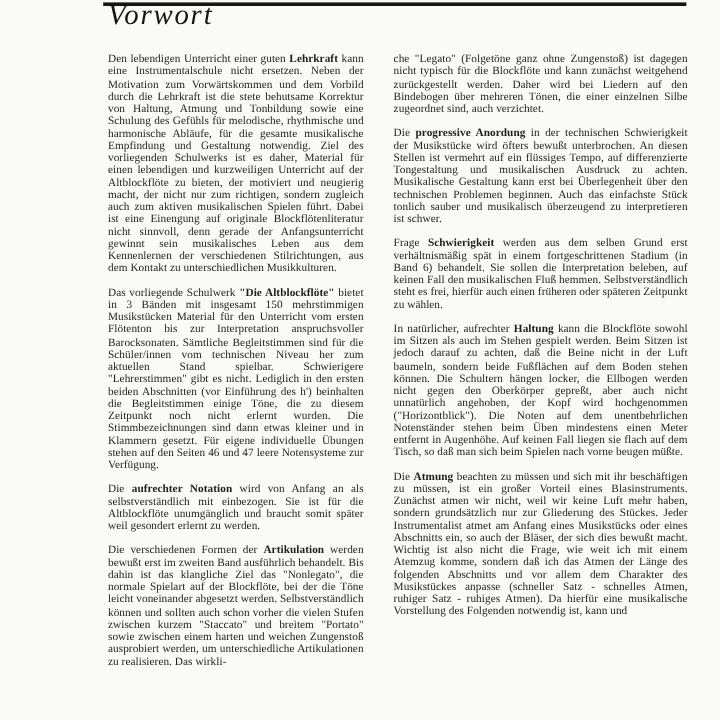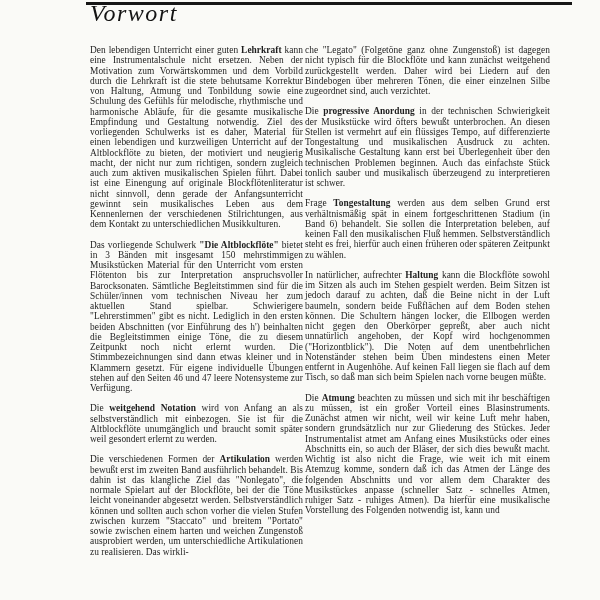--- a/index.html
+++ b/index.html
@@ -33,21 +33,21 @@
     font-weight: normal;
     font-style: italic;
     letter-spacing: 1.5px;
     color: #141414;
   }
   .columns {
     position: absolute;
     left: 90px;
     top: 45px;
     display: flex;
-    gap: 2px;
+    gap: 25px;
   }
   .col {
     display: block;
   }
   .col-left  { width: 213px; }
   .col-right { width: 245px; }
   .para {
     margin: 0 0 10px 0;
     font-size: 9.4px;
     line-height: 10.25px;
@@ -60,24 +60,24 @@
 </head>
 <body>
 
 <div class="page">
   <div class="top-rule"></div>
   <h1 class="title">Vorwort</h1>
   <div class="columns">
     <div class="col col-left">
         <p class="para"><span>Den lebendigen Unterricht einer guten </span><span class="bold">Lehrkraft</span><span> kann eine Instrumentalschule nicht ersetzen. Neben der Motivation zum Vorwärtskommen und dem Vorbild durch die Lehrkraft ist die stete behutsame Korrektur von Haltung, Atmung und Tonbildung sowie eine Schulung des Gefühls für melodische, rhythmische und harmonische Abläufe, für die gesamte musikalische Empfindung und Gestaltung notwendig. Ziel des vorliegenden Schulwerks ist es daher, Material für einen lebendigen und kurzweiligen Unterricht auf der Altblockflöte zu bieten, der motiviert und neugierig macht, der nicht nur zum richtigen, sondern zugleich auch zum aktiven musikalischen Spielen führt. Dabei ist eine Einengung auf originale Blockflötenliteratur nicht sinnvoll, denn gerade der Anfangsunterricht gewinnt sein musikalisches Leben aus dem Kennenlernen der verschiedenen Stilrichtungen, aus dem Kontakt zu unterschiedlichen Musikkulturen.</span></p>
         <p class="para"><span>Das vorliegende Schulwerk </span><span class="bold">"Die Altblockflöte"</span><span> bietet in 3 Bänden mit insgesamt 150 mehrstimmigen Musikstücken Material für den Unterricht vom ersten Flötenton bis zur Interpretation anspruchsvoller Barocksonaten. Sämtliche Begleitstimmen sind für die Schüler/innen vom technischen Niveau her zum aktuellen Stand spielbar. Schwierigere "Lehrerstimmen" gibt es nicht. Lediglich in den ersten beiden Abschnitten (vor Einführung des h') beinhalten die Begleitstimmen einige Töne, die zu diesem Zeitpunkt noch nicht erlernt wurden. Die Stimmbezeichnungen sind dann etwas kleiner und in Klammern gesetzt. Für eigene individuelle Übungen stehen auf den Seiten 46 und 47 leere Notensysteme zur Verfügung.</span></p>
-        <p class="para"><span>Die </span><span class="bold">weitgehend Notation</span><span> wird von Anfang an als selbstverständlich mit einbezogen. Sie ist für die Altblockflöte unumgänglich und braucht somit später weil gesondert erlernt zu werden.</span></p>
+        <p class="para"><span>Die </span><span class="bold">aufrechter Notation</span><span> wird von Anfang an als selbstverständlich mit einbezogen. Sie ist für die Altblockflöte unumgänglich und braucht somit später weil gesondert erlernt zu werden.</span></p>
         <p class="para"><span>Die verschiedenen Formen der </span><span class="bold">Artikulation</span><span> werden bewußt erst im zweiten Band ausführlich behandelt. Bis dahin ist das klangliche Ziel das "Nonlegato", die normale Spielart auf der Blockflöte, bei der die Töne leicht voneinander abgesetzt werden. Selbstverständlich können und sollten auch schon vorher die vielen Stufen zwischen kurzem "Staccato" und breitem "Portato" sowie zwischen einem harten und weichen Zungenstoß ausprobiert werden, um unterschiedliche Artikulationen zu realisieren. Das wirkli-</span></p>
       </div>
     <div class="col col-right">
         <p class="para"><span>che "Legato" (Folgetöne ganz ohne Zungenstoß) ist dagegen nicht typisch für die Blockflöte und kann zunächst weitgehend zurückgestellt werden. Daher wird bei Liedern auf den Bindebogen über mehreren Tönen, die einer einzelnen Silbe zugeordnet sind, auch verzichtet.</span></p>
         <p class="para"><span>Die </span><span class="bold">progressive Anordung</span><span> in der technischen Schwierigkeit der Musikstücke wird öfters bewußt unterbrochen. An diesen Stellen ist vermehrt auf ein flüssiges Tempo, auf differenzierte Tongestaltung und musikalischen Ausdruck zu achten. Musikalische Gestaltung kann erst bei Überlegenheit über den technischen Problemen beginnen. Auch das einfachste Stück tonlich sauber und musikalisch überzeugend zu interpretieren ist schwer.</span></p>
-        <p class="para"><span>Frage </span><span class="bold">Tongestaltung</span><span> werden aus dem selben Grund erst verhältnismäßig spät in einem fortgeschrittenen Stadium (in Band 6) behandelt. Sie sollen die Interpretation beleben, auf keinen Fall den musikalischen Fluß hemmen. Selbstverständlich steht es frei, hierfür auch einen früheren oder späteren Zeitpunkt zu wählen.</span></p>
+        <p class="para"><span>Frage </span><span class="bold">Schwierigkeit</span><span> werden aus dem selben Grund erst verhältnismäßig spät in einem fortgeschrittenen Stadium (in Band 6) behandelt. Sie sollen die Interpretation beleben, auf keinen Fall den musikalischen Fluß hemmen. Selbstverständlich steht es frei, hierfür auch einen früheren oder späteren Zeitpunkt zu wählen.</span></p>
         <p class="para"><span>In natürlicher, aufrechter </span><span class="bold">Haltung</span><span> kann die Blockflöte sowohl im Sitzen als auch im Stehen gespielt werden. Beim Sitzen ist jedoch darauf zu achten, daß die Beine nicht in der Luft baumeln, sondern beide Fußflächen auf dem Boden stehen können. Die Schultern hängen locker, die Ellbogen werden nicht gegen den Oberkörper gepreßt, aber auch nicht unnatürlich angehoben, der Kopf wird hochgenommen ("Horizontblick"). Die Noten auf dem unentbehrlichen Notenständer stehen beim Üben mindestens einen Meter entfernt in Augenhöhe. Auf keinen Fall liegen sie flach auf dem Tisch, so daß man sich beim Spielen nach vorne beugen müßte.</span></p>
         <p class="para"><span>Die </span><span class="bold">Atmung</span><span> beachten zu müssen und sich mit ihr beschäftigen zu müssen, ist ein großer Vorteil eines Blasinstruments. Zunächst atmen wir nicht, weil wir keine Luft mehr haben, sondern grundsätzlich nur zur Gliederung des Stückes. Jeder Instrumentalist atmet am Anfang eines Musikstücks oder eines Abschnitts ein, so auch der Bläser, der sich dies bewußt macht. Wichtig ist also nicht die Frage, wie weit ich mit einem Atemzug komme, sondern daß ich das Atmen der Länge des folgenden Abschnitts und vor allem dem Charakter des Musikstückes anpasse (schneller Satz - schnelles Atmen, ruhiger Satz - ruhiges Atmen). Da hierfür eine musikalische Vorstellung des Folgenden notwendig ist, kann und</span></p>
       </div>
   </div>
 </div>
 
 </body></html>

